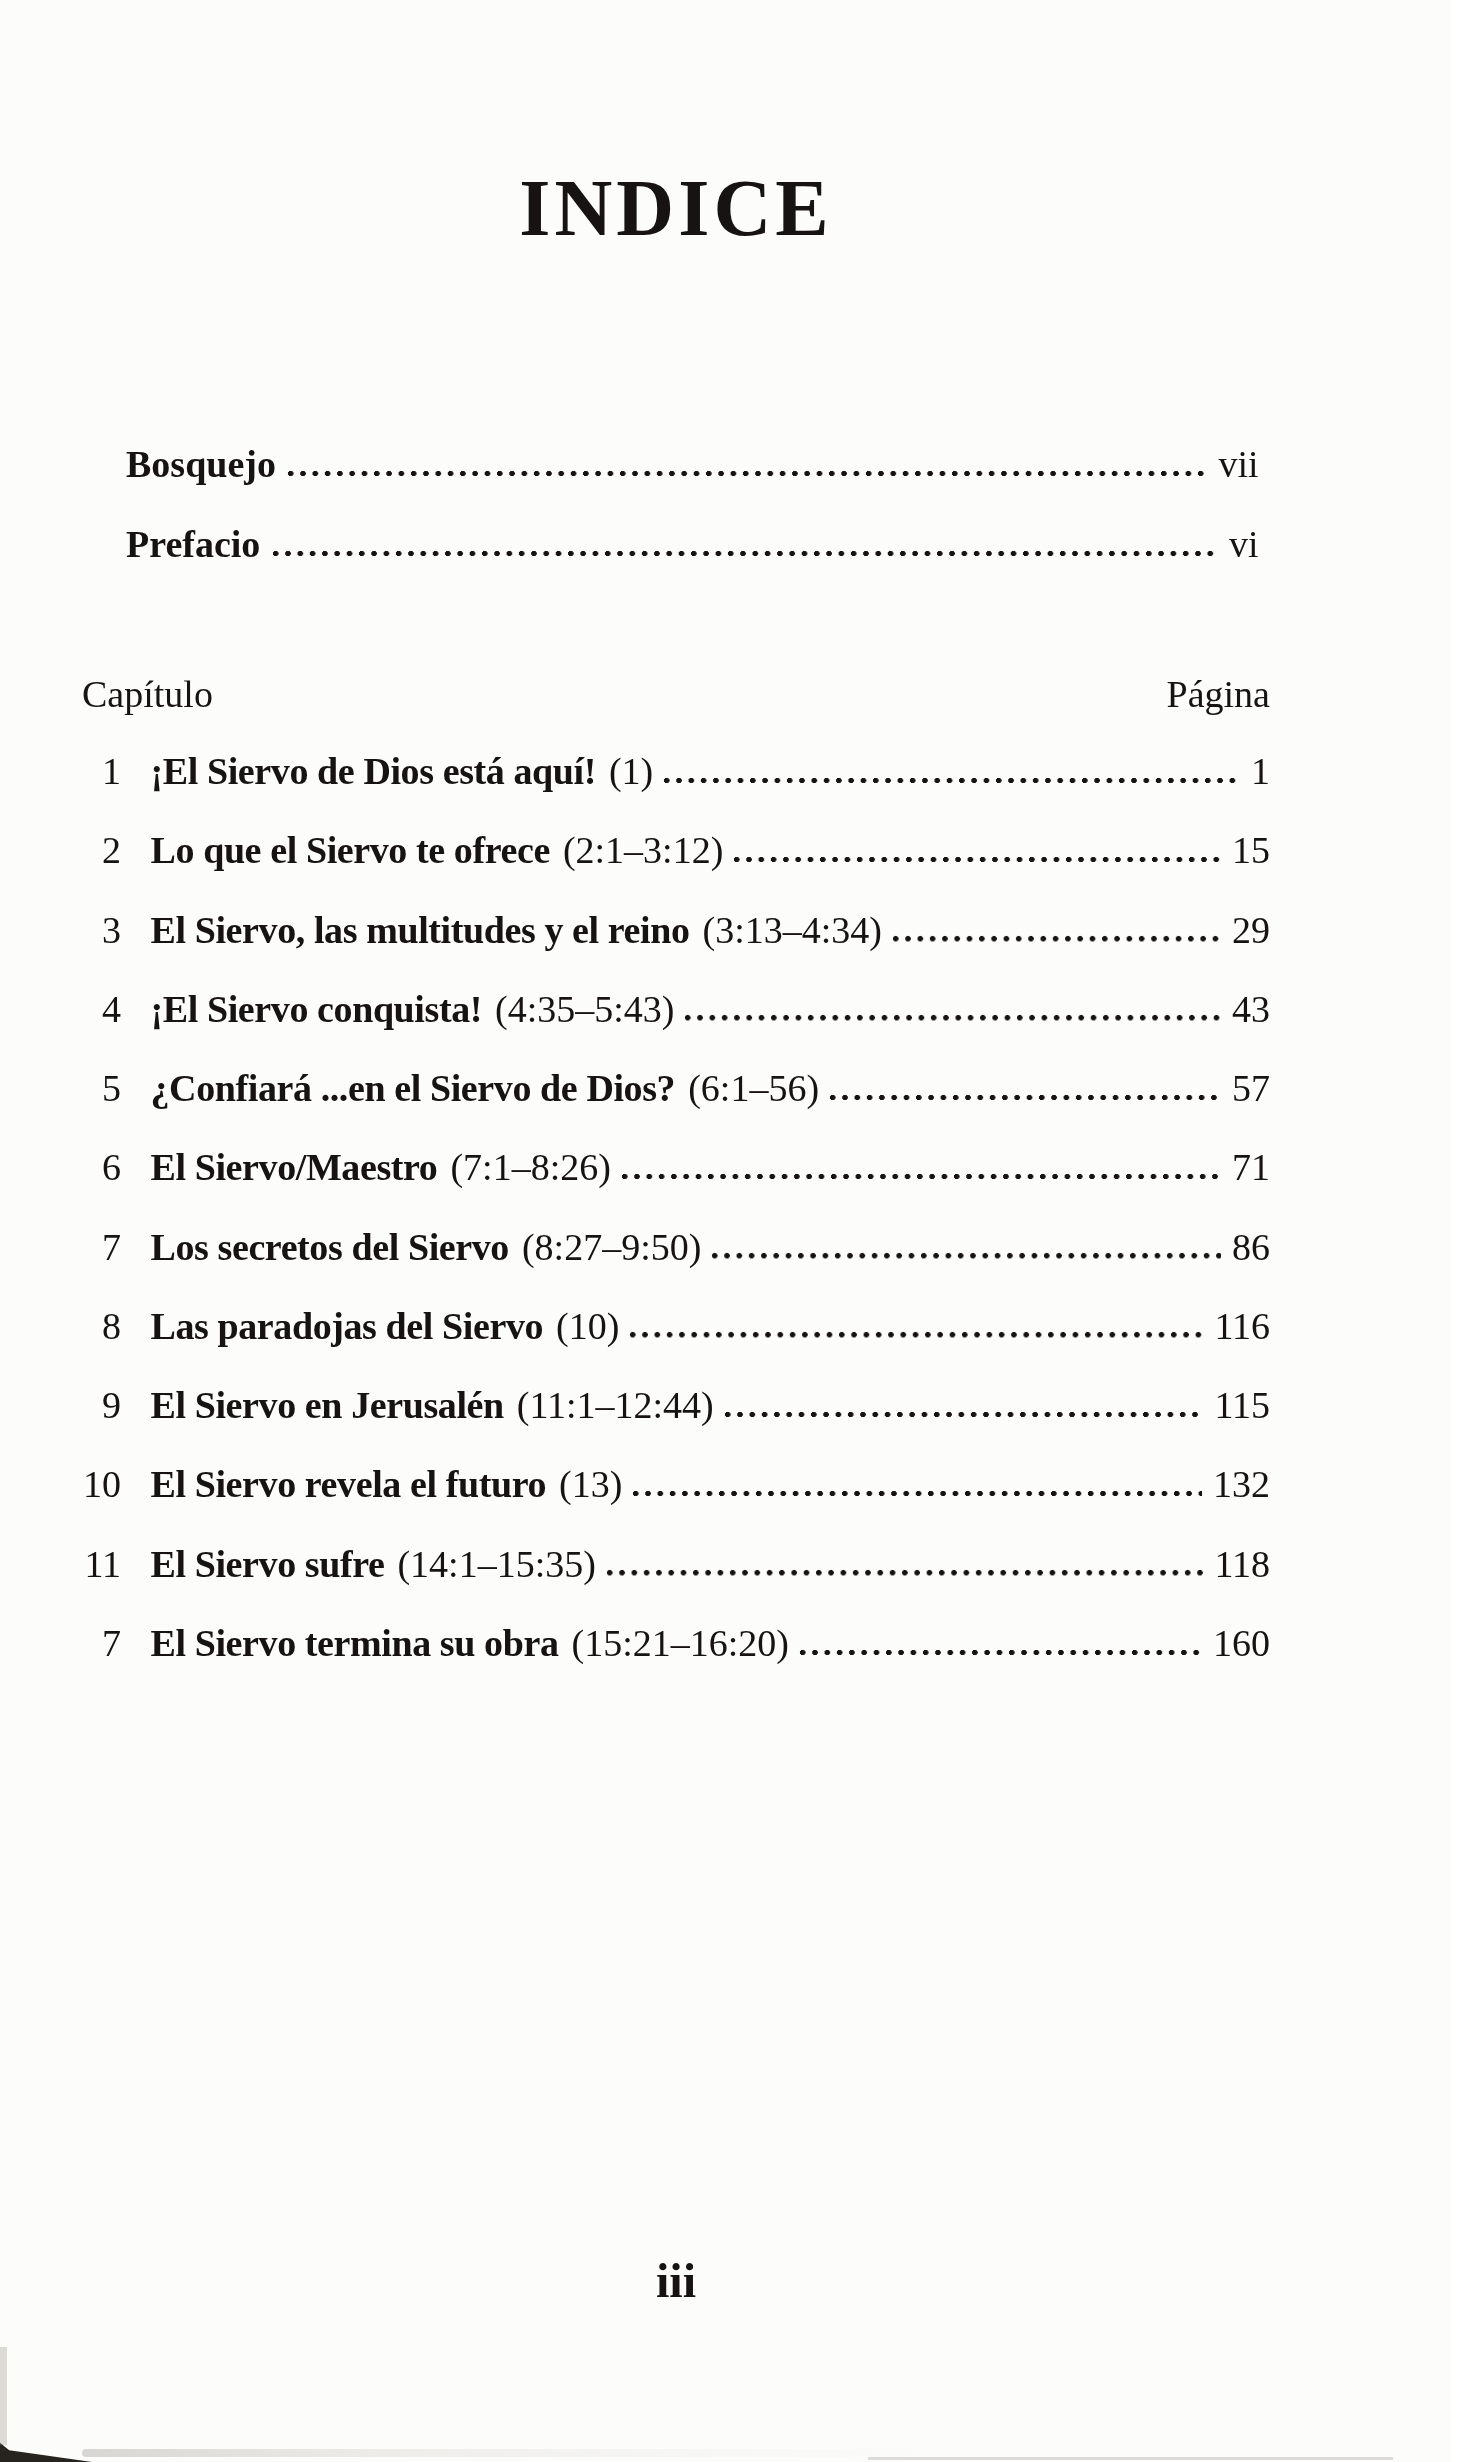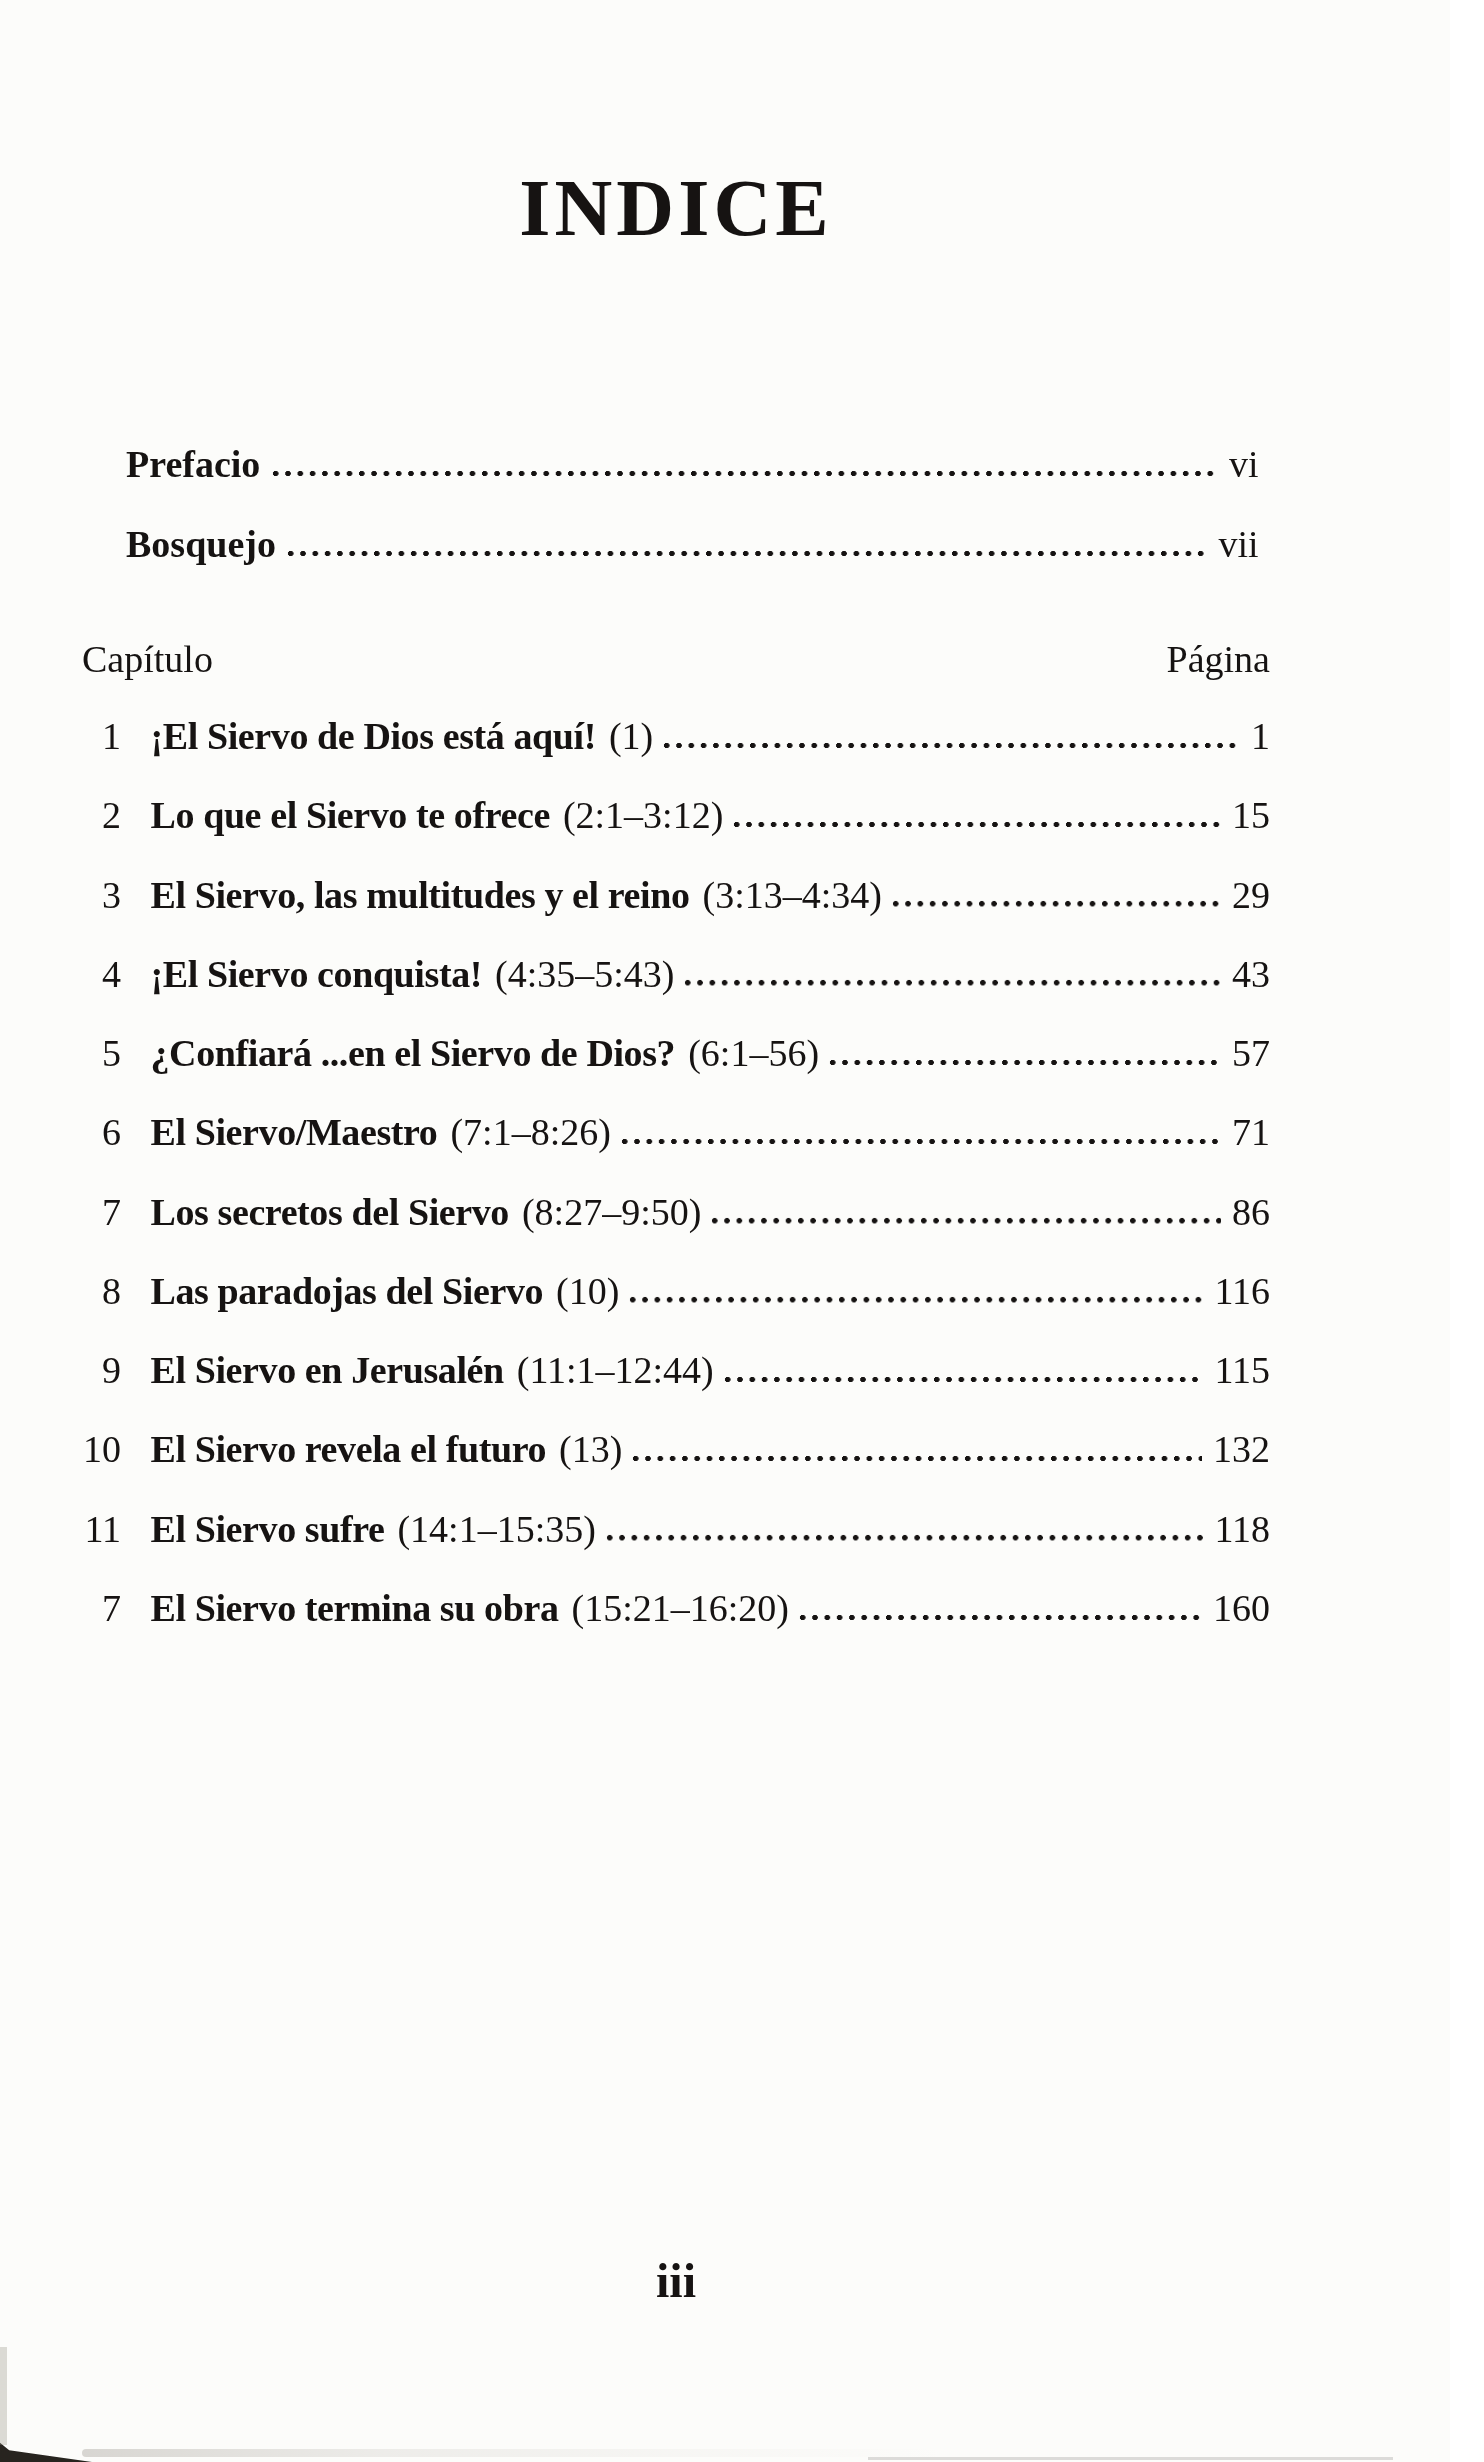--- a/index.html
+++ b/index.html
@@ -57,21 +57,21 @@
     background-image:radial-gradient(circle at 3.7px 3.7px, var(--ink) 2.5px, transparent 3px);
     background-size:12.3px 7.4px;
     background-repeat:repeat-x;
     background-position:left bottom;
   }
   
   .toc-header{
     display:flex;
     justify-content:space-between;
     align-items:baseline;
-    margin-top:77px;
+    margin-top:112px;
     font-size:38px;
     line-height:1;
   }
   
   .toc{margin-top:38px;}
   .toc-row{
     display:flex;
     align-items:baseline;
     font-size:38px;
     line-height:1.06;
@@ -130,29 +130,29 @@
 </head>
 <body>
 
 <div class="page">
   <div class="content">
 
     <h1 class="doc-title">INDICE</h1>
 
     <div class="front-list">
   <div class="front-row">
+    <span class="flabel">Bosquejo</span>
+    <span class="leader"></span>
+    <span class="fpage">vii</span>
+  </div>
+
+  <div class="front-row">
     <span class="flabel">Prefacio</span>
     <span class="leader"></span>
     <span class="fpage">vi</span>
-  </div>
-
-  <div class="front-row">
-    <span class="flabel">Bosquejo</span>
-    <span class="leader"></span>
-    <span class="fpage">vii</span>
   </div>
 </div>
 
     <div class="toc-header">
       <span>Capítulo</span>
       <span>Página</span>
     </div>
 
     <div class="toc">
   <div class="toc-row">

